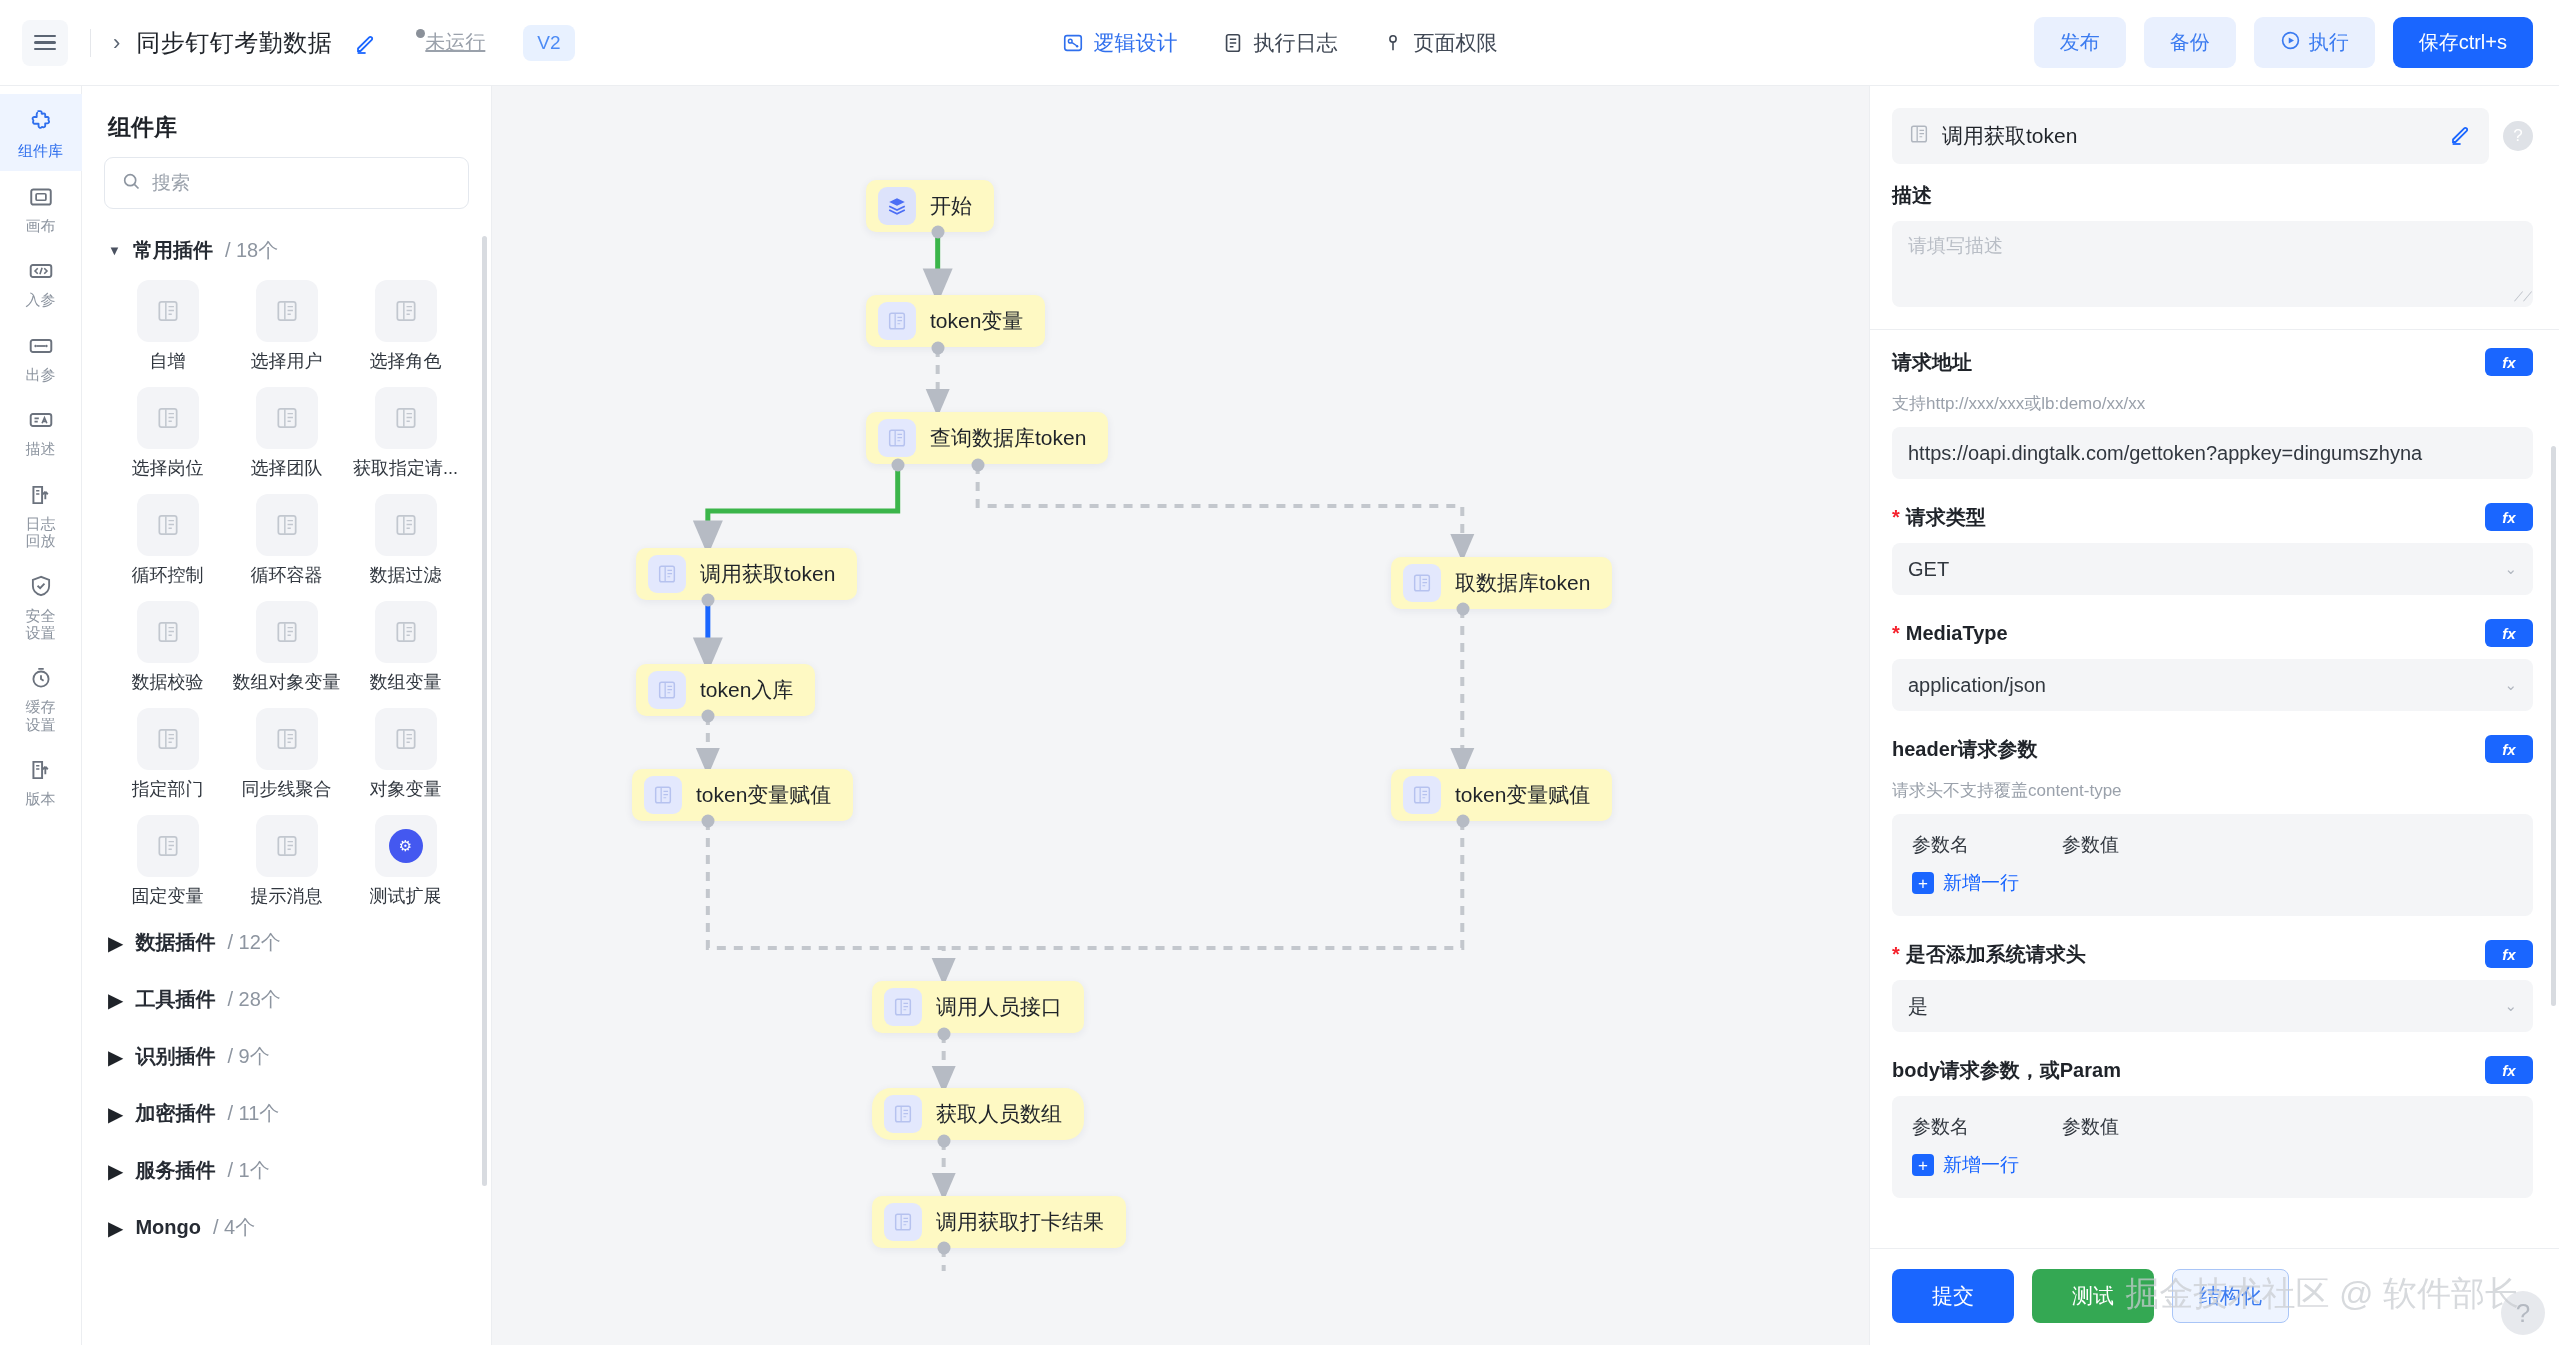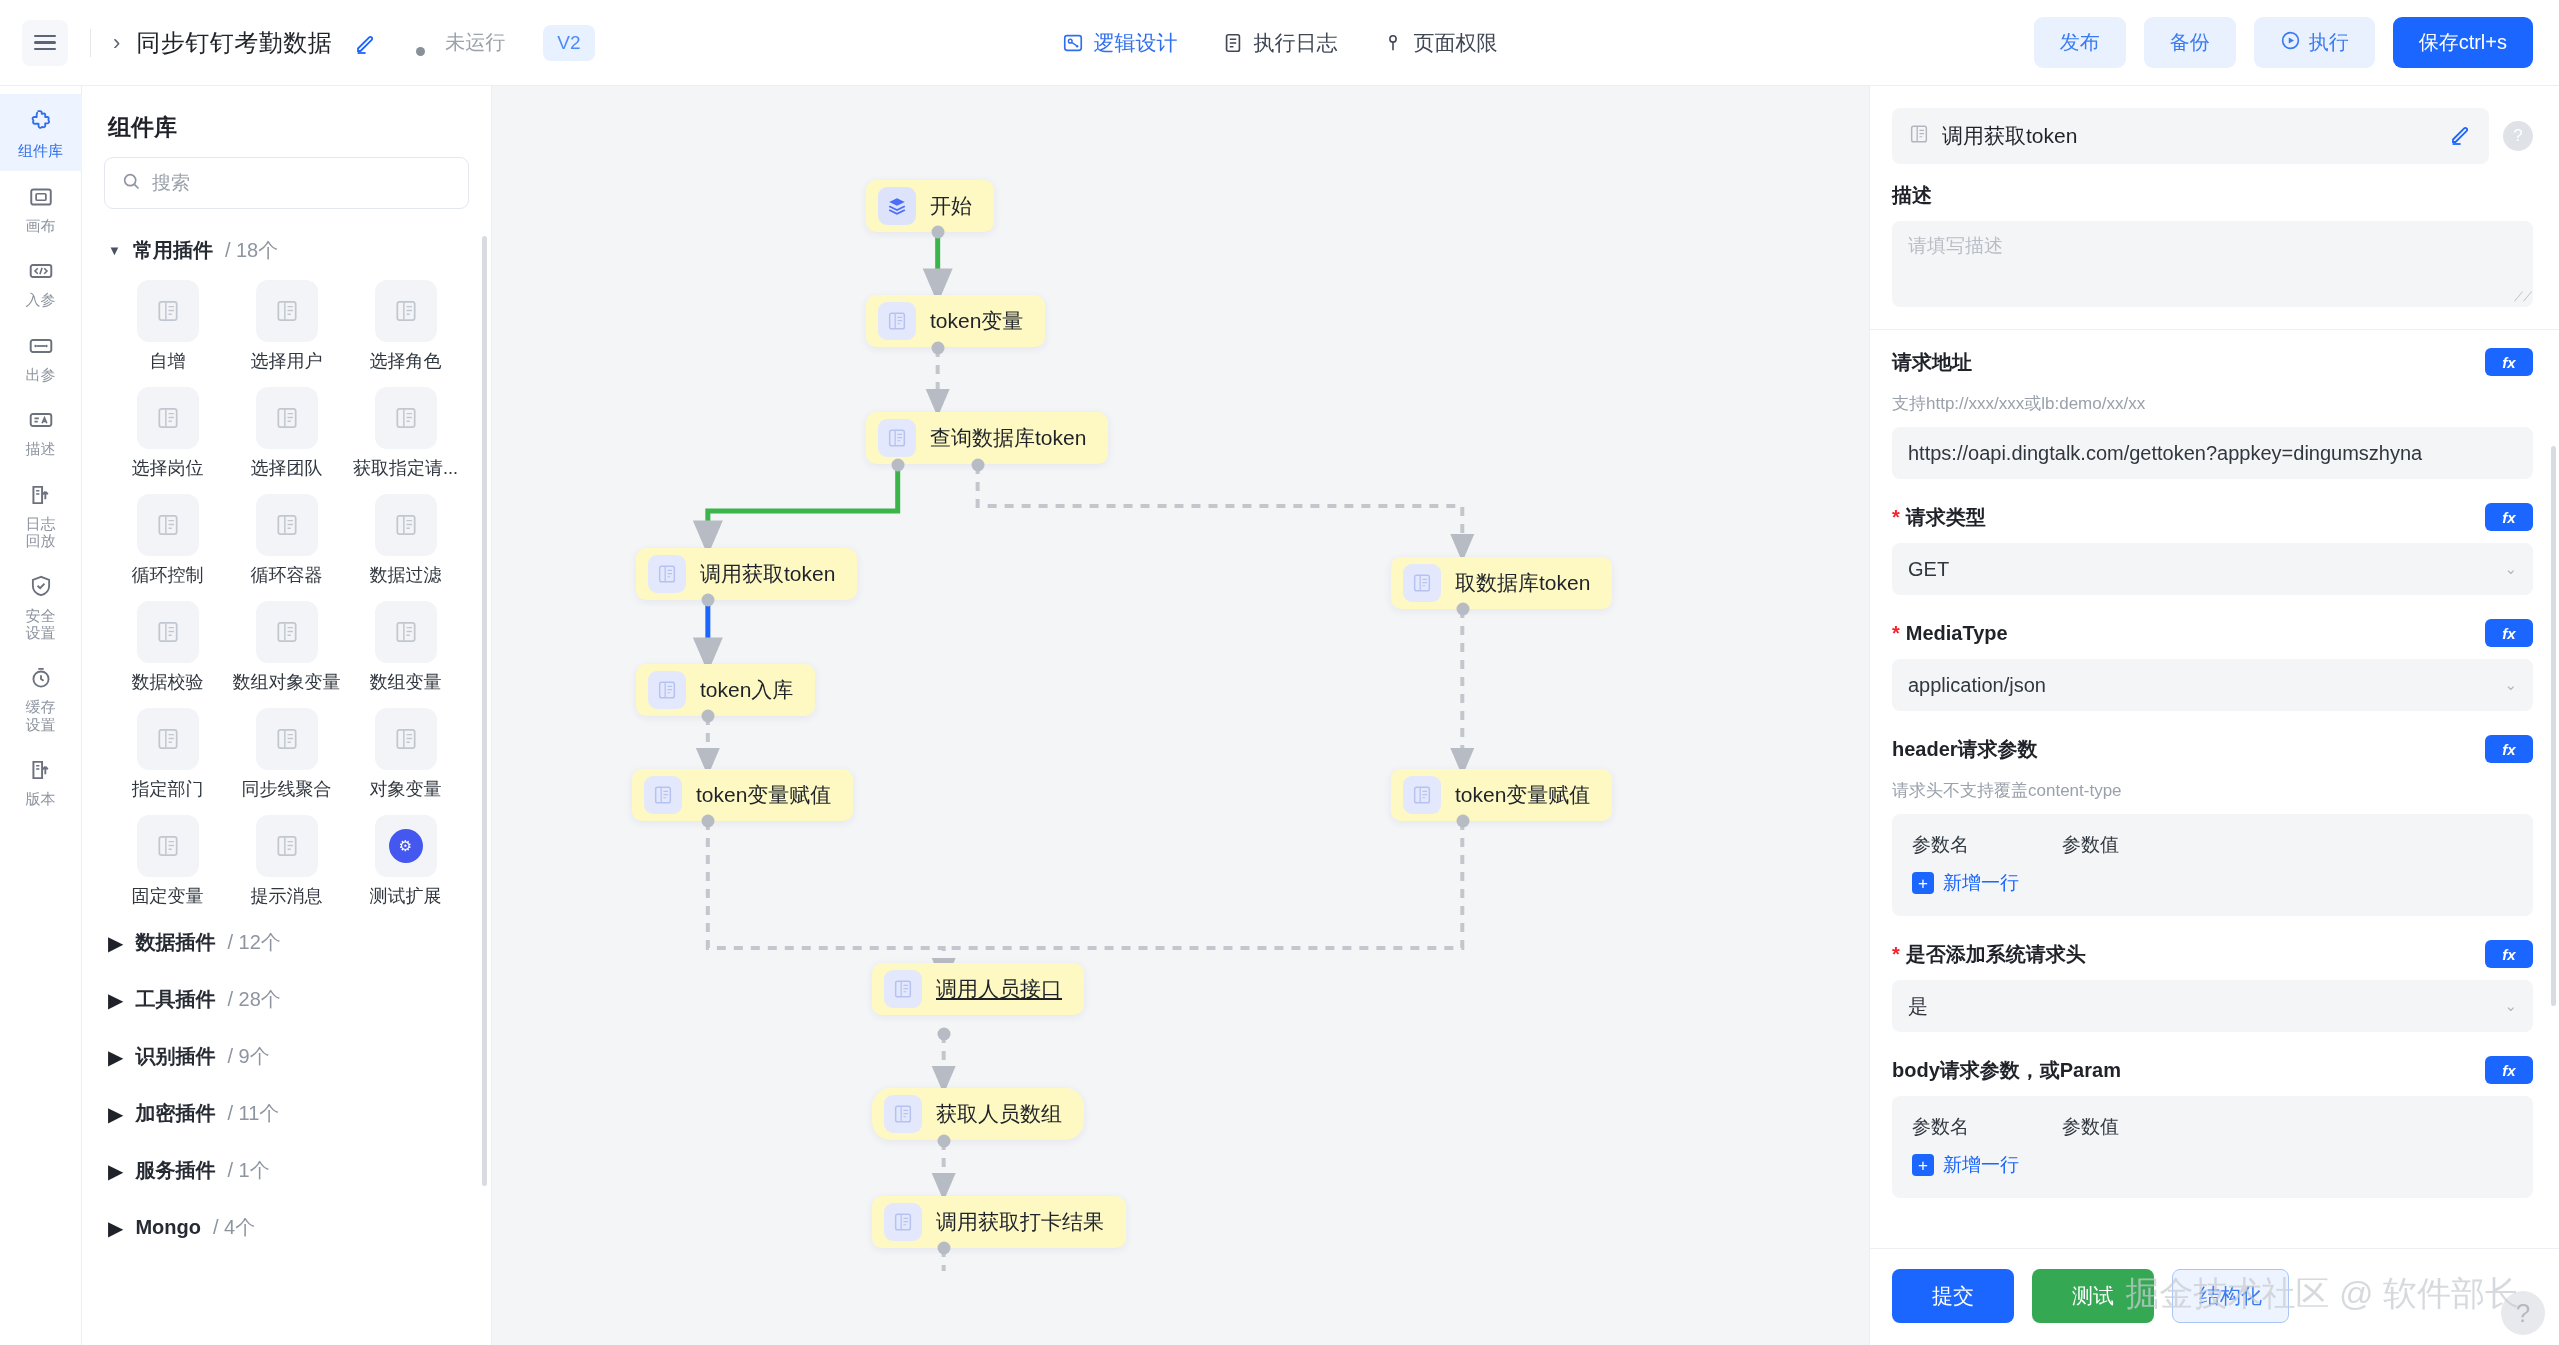--- a/index.html
+++ b/index.html
@@ -28,21 +28,21 @@
   }
   .menu-btn .bars { width:22px; display:flex; flex-direction:column; gap:4px; }
   .menu-btn .bars i { display:block; height:2.5px; background:#5b6573; border-radius:2px; }
   .menu-btn .bars i:nth-child(1){ width:22px }
   .menu-btn .bars i:nth-child(2){ width:22px }
   .menu-btn .bars i:nth-child(3){ width:22px }
   .vdiv { width:1px; height:28px; background:#e5e7eb; margin:0 12px; }
   .chev-right { color:#5b6573; font-size:22px; margin-right:6px; }
   .doc-title { font-size:24px; color:#1f2329; letter-spacing:.5px; }
   .pencil-ico { margin-left:12px; width:24px; height:24px; display:inline-block; cursor:pointer; }
-  .run-state { display:flex; align-items:flex-end; gap:20px; margin-left:28px; color:#9aa1ab; font-size:20px; }
+  .run-state { display:flex; align-items:flex-start; gap:0; margin-left:28px; color:#9aa1ab; font-size:20px;text-decoration:underline; }
   .run-dot { width:9px; height:9px; border-radius:50%; background:#8a9099; display:inline-block; }
   .ver-badge {
     margin-left:28px; background:#e8f1ff; color:#4c8bf5;
     font-size:19px; padding:7px 14px; border-radius:8px; cursor:pointer;
   }
 
   .tb-center {
     position:absolute; left:50%; transform:translateX(-50%);
     display:flex; align-items:center; gap:44px;
   }
@@ -749,21 +749,21 @@
           <div class="node" style="left: 899px; top: 683px;">
             <span class="nico">
               <svg width="22" height="22" viewBox="0 0 24 24" fill="none">
                 <rect x="4" y="3.5" width="16" height="17" rx="2" stroke="#b6c2ef" stroke-width="1.6"></rect>
                 <path d="M10 4v16" stroke="#b6c2ef" stroke-width="1.4"></path>
                 <path d="M12.5 8h5M12.5 11.5h5M12.5 15h3" stroke="#b6c2ef" stroke-width="1.3"></path>
               </svg>
             </span>
             <span>token变量赋值</span>
           </div>
-          <div class="node" style="left: 380px; top: 877px; text-decoration: underline;">
+          <div class="node" style="left: 380px; top: 895px;">
             <span class="nico">
               <svg width="22" height="22" viewBox="0 0 24 24" fill="none">
                 <rect x="4" y="3.5" width="16" height="17" rx="2" stroke="#b6c2ef" stroke-width="1.6"></rect>
                 <path d="M10 4v16" stroke="#b6c2ef" stroke-width="1.4"></path>
                 <path d="M12.5 8h5M12.5 11.5h5M12.5 15h3" stroke="#b6c2ef" stroke-width="1.3"></path>
               </svg>
             </span>
             <span>调用人员接口</span>
           </div>
           <div class="node" style="left: 380px; top: 1002px; border-radius: 19px;">

